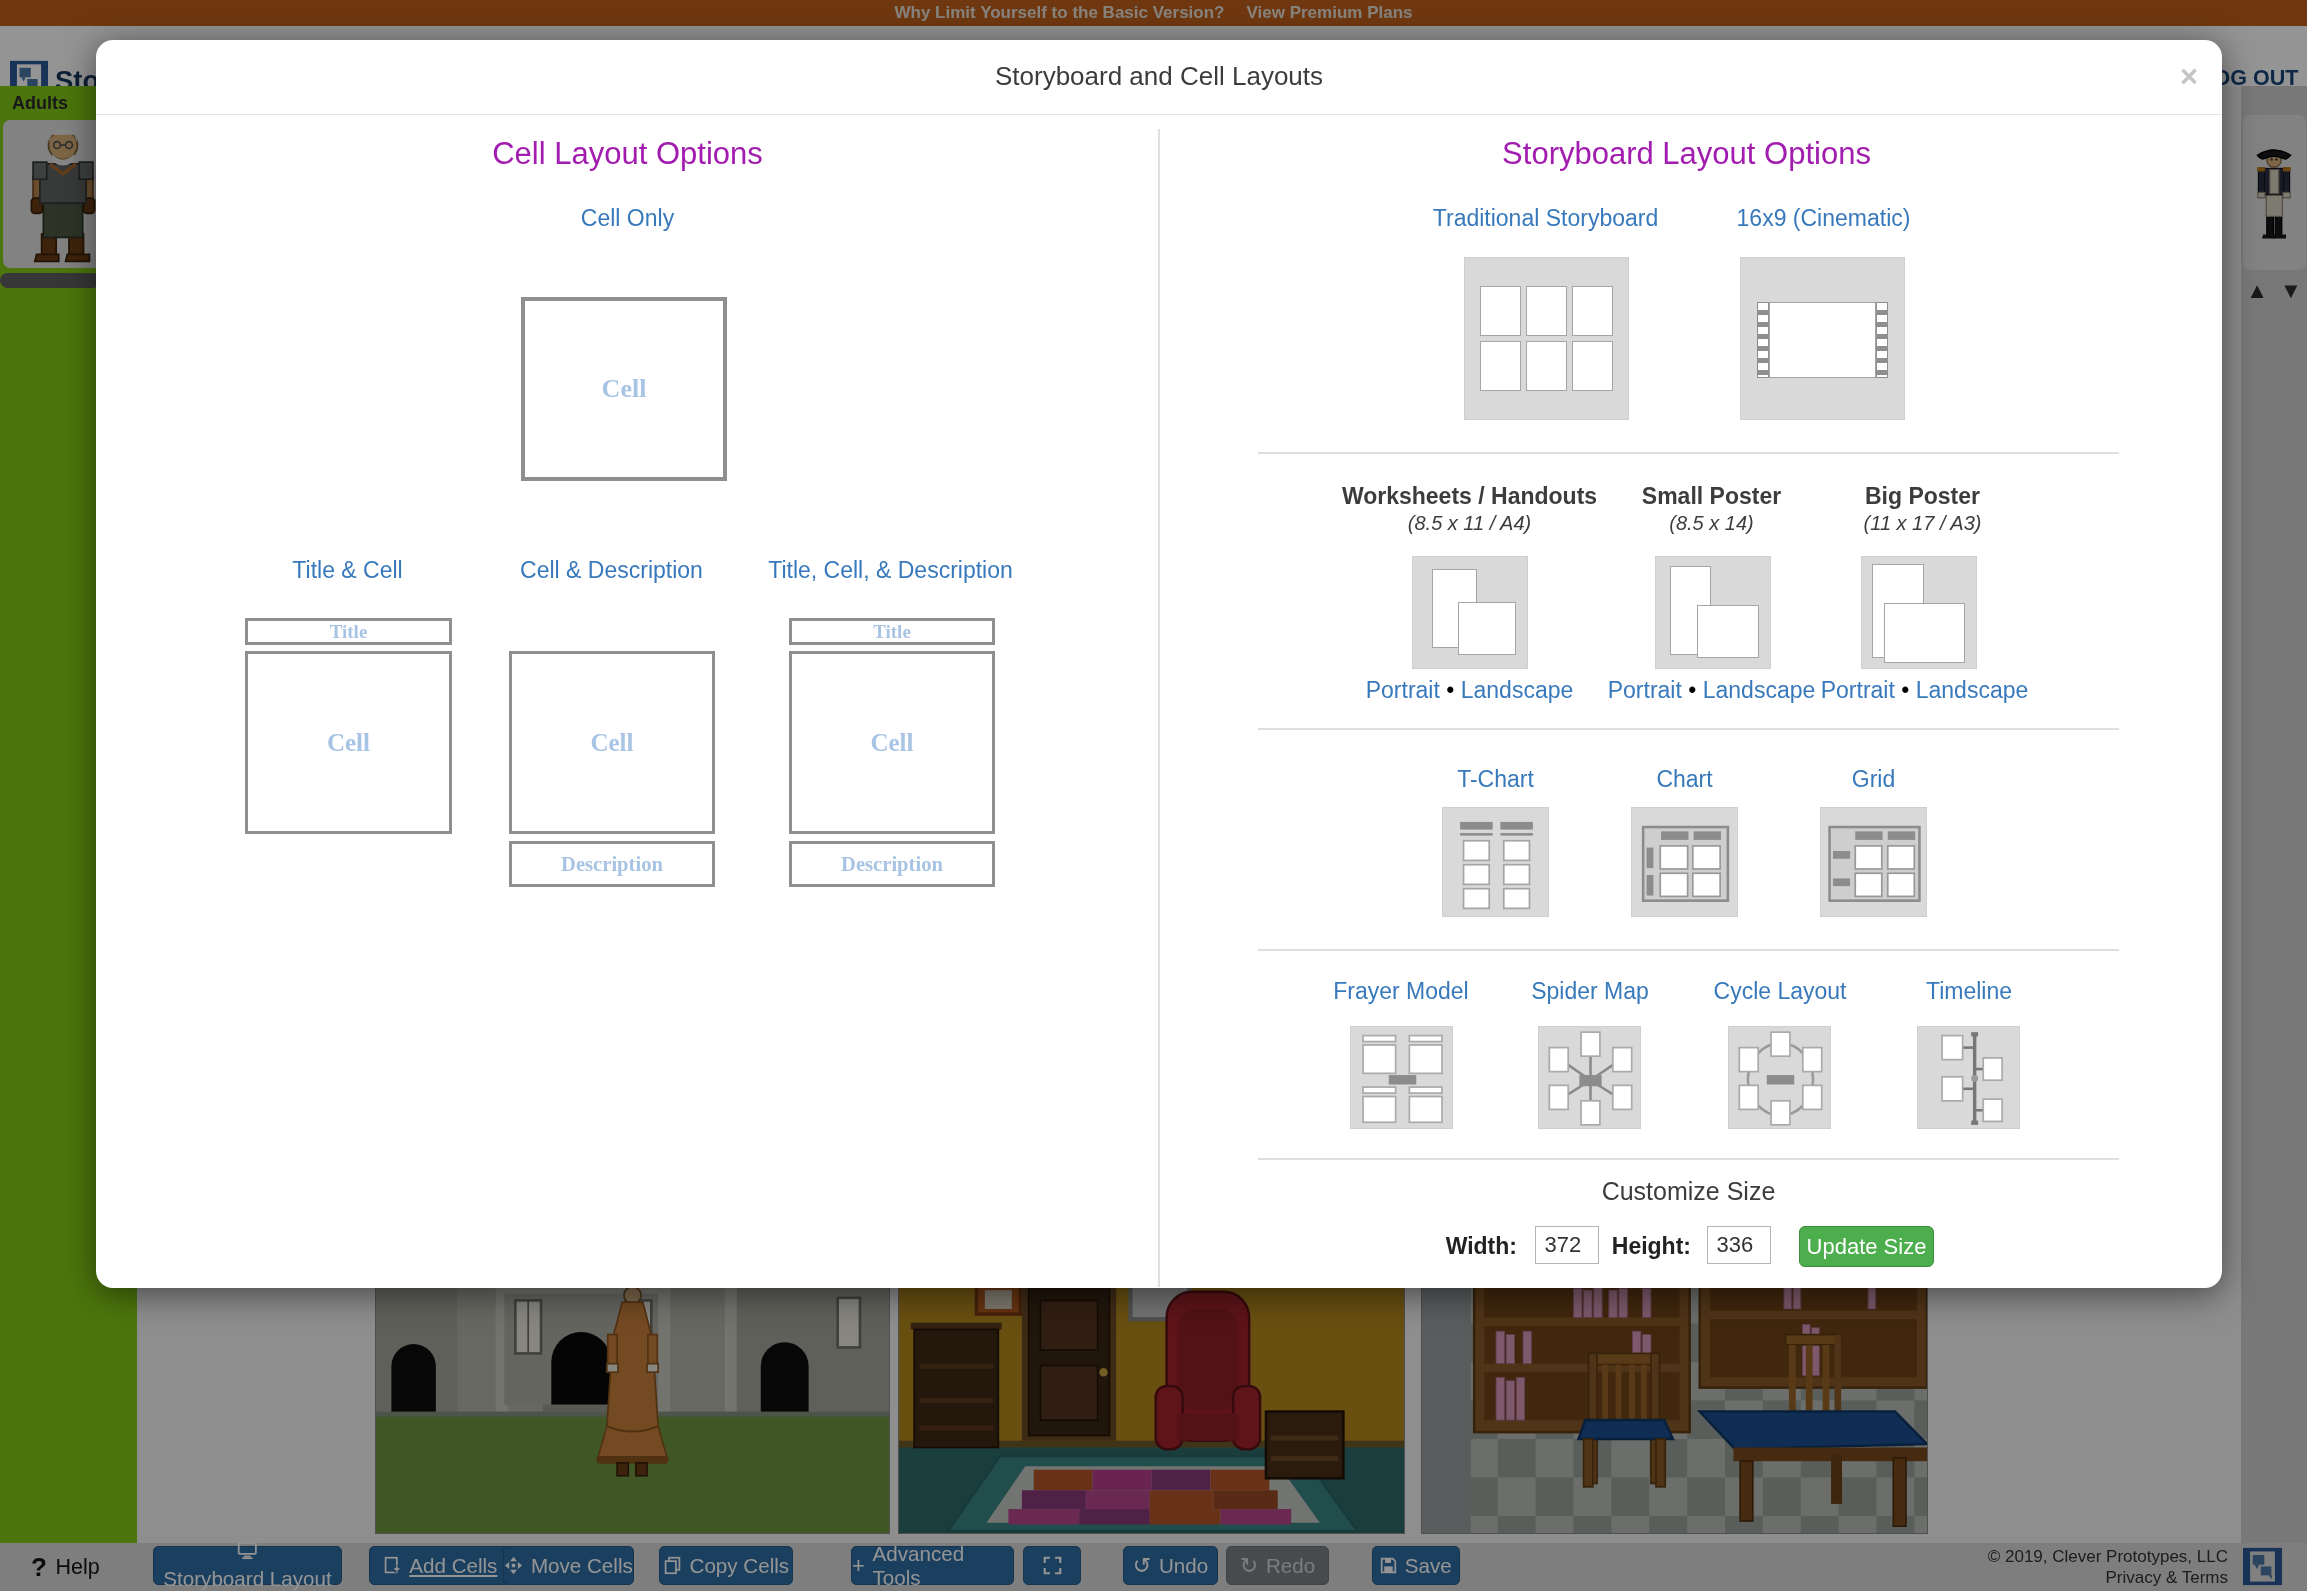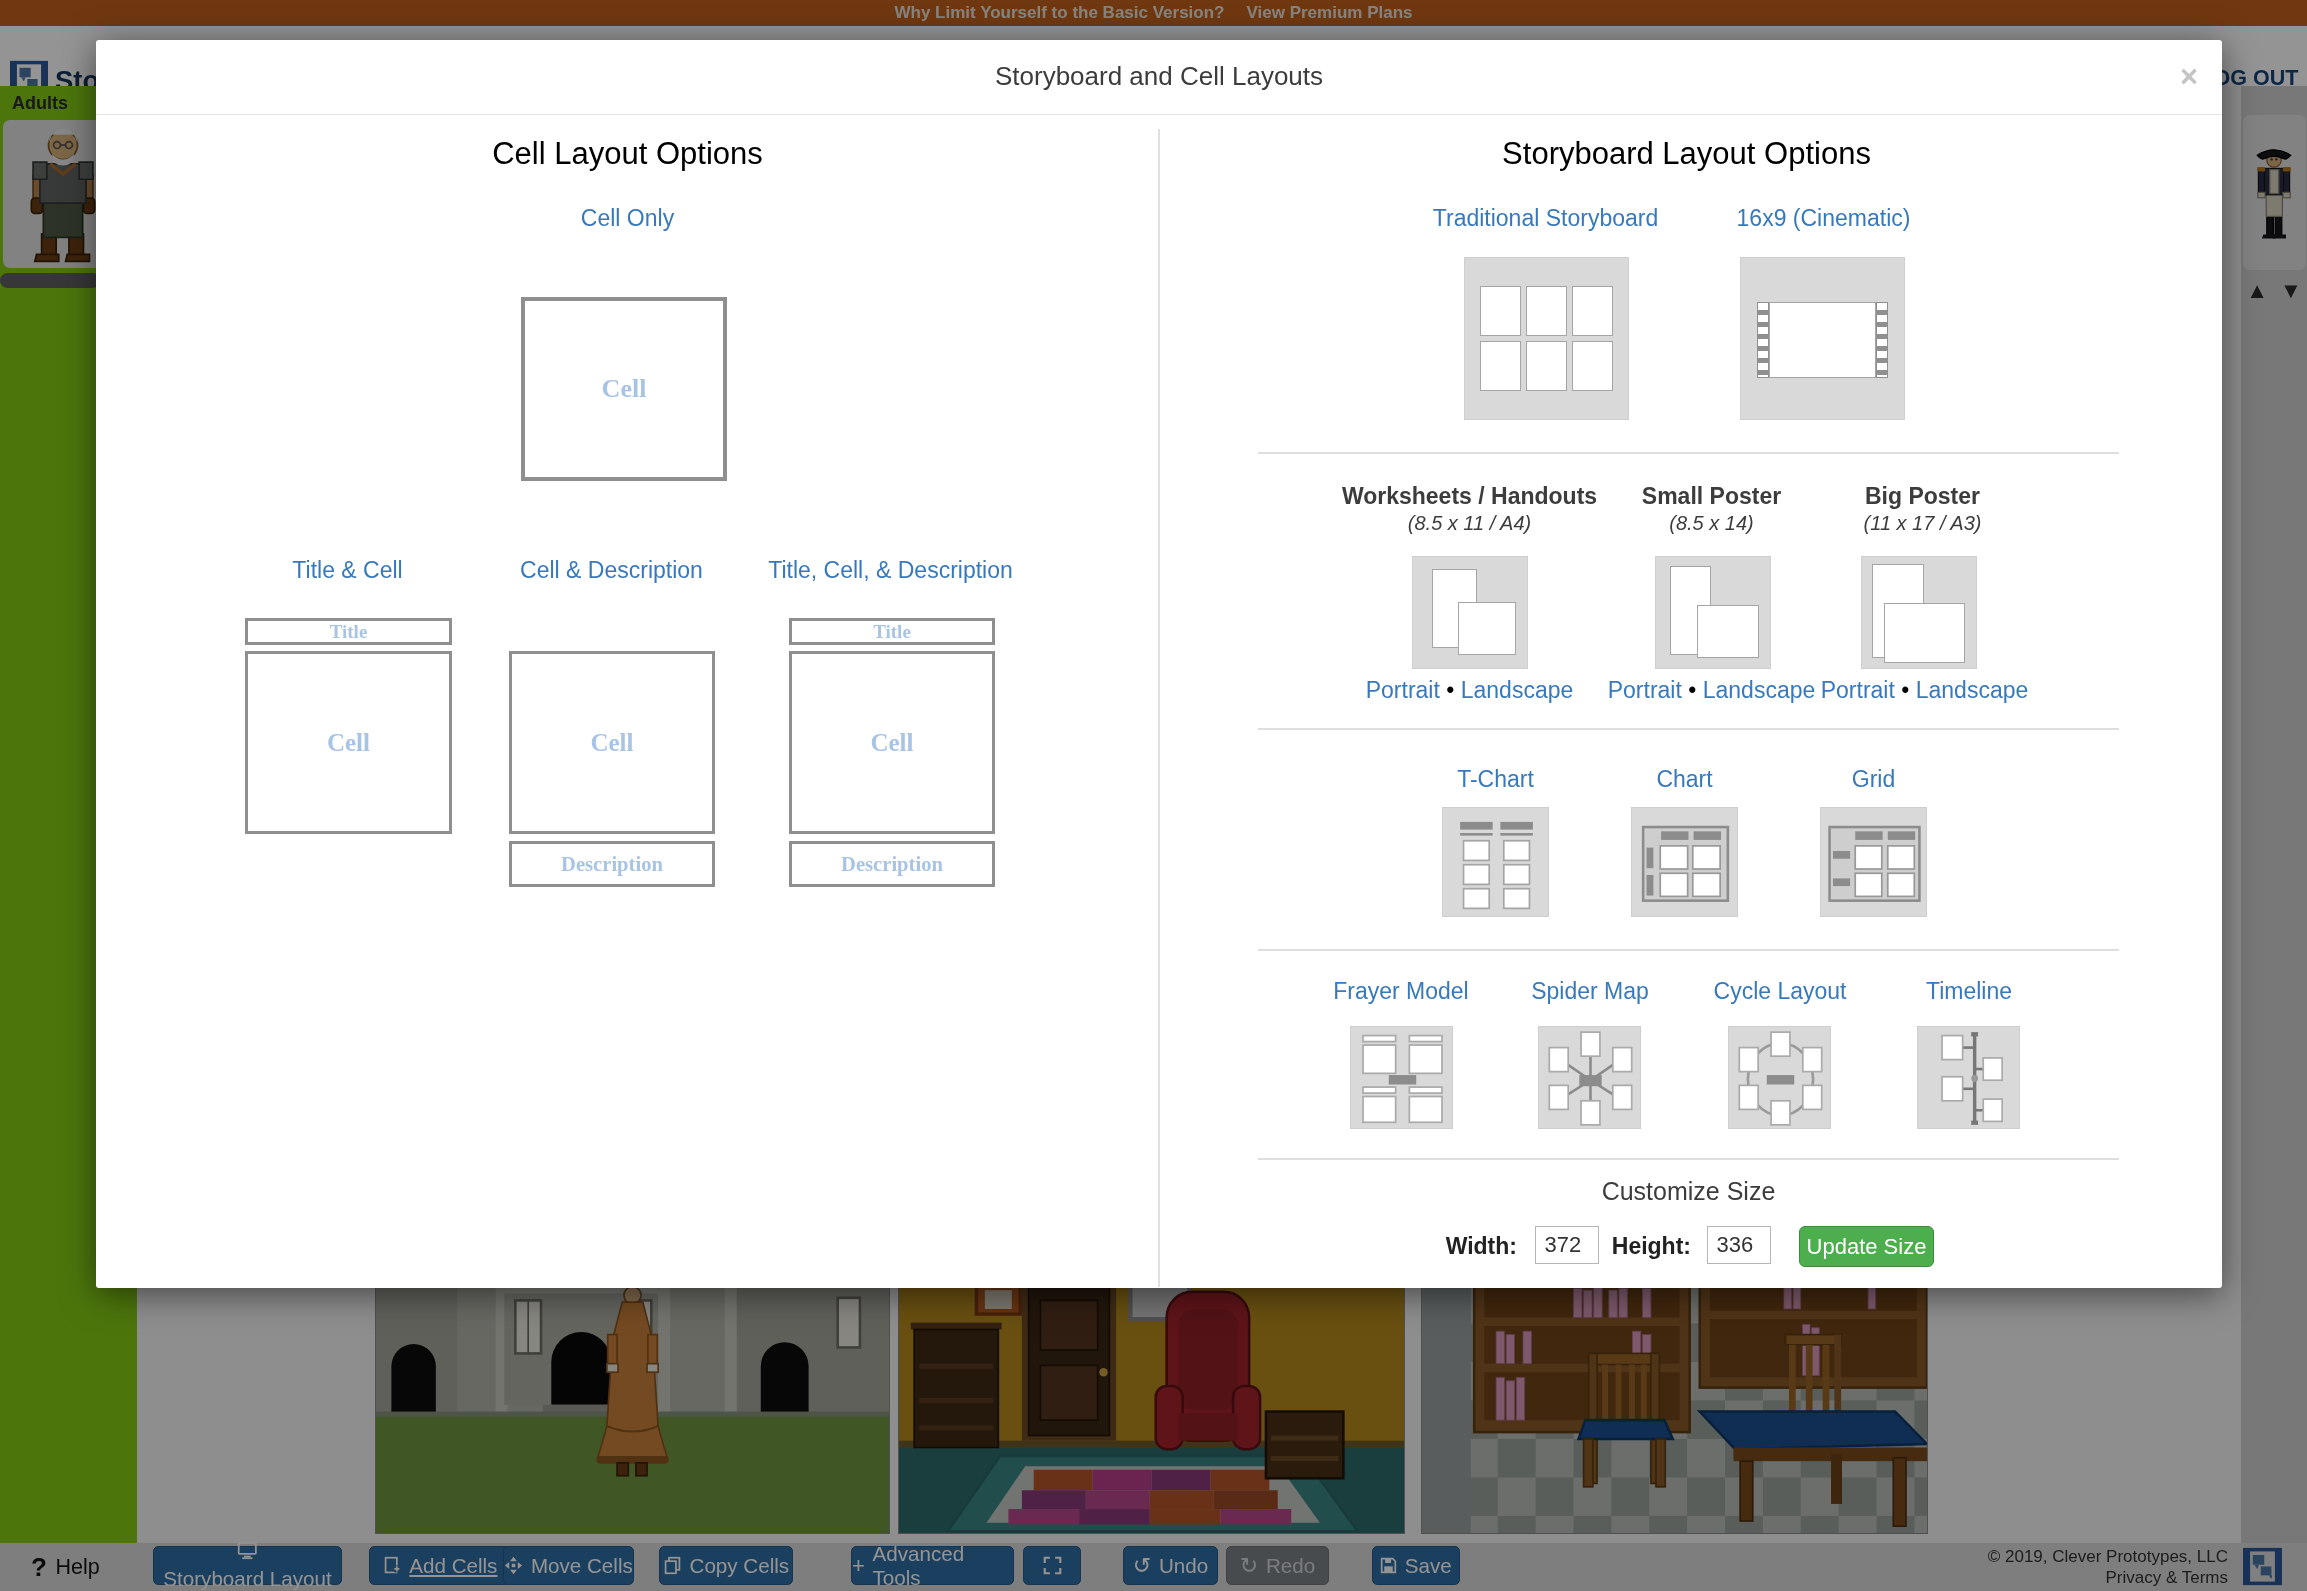--- a/index.html
+++ b/index.html
@@ -33,29 +33,29 @@
   .tbtn{position:absolute;top:3.4px;height:39px;background:#2e6da4;border:0.9px solid #265a85;border-radius:5.2px;
     color:#fff;display:flex;align-items:center;justify-content:center;gap:7.7px;font-size:20.6px;box-sizing:border-box;cursor:pointer;}
   .tbtn svg{flex:none;}
   .tbtn.disabled{background:#7d8287;border-color:#6e7378;color:#d3d6d9;}
   .glyph{font-size:22px;line-height:1;}
   .copyright{position:absolute;right:79px;top:4.3px;text-align:right;color:#333;font-size:17px;line-height:20.6px;}
   .foot-logo{position:absolute;left:2243px;top:1546px;width:39px;height:41px;}
 
   
   #overlay{position:absolute;inset:0;background:rgba(0,0,0,0.42);z-index:10;}
-  #modal{position:absolute;left:96px;top:40px;width:2126px;height:1248px;background:#fff;border-radius:3px;
+  #modal{position:absolute;left:96px;top:40px;width:2126px;height:1248px;background:#fff;border-radius:17px;
     box-shadow:0 5.2px 34px rgba(0,0,0,.5);z-index:20;}
   .m-header{position:absolute;left:0;top:0;width:2126px;height:74px;border-bottom:0.9px solid #e5e5e5;}
   .m-title{position:absolute;left:0;top:20.6px;width:2126px;text-align:center;font-size:26px;color:#3c3c3c;}
   .m-close{position:absolute;right:24px;top:20.6px;font-size:31px;color:#c4c4c4;font-weight:bold;cursor:pointer;line-height:1;}
   .vdivider{position:absolute;left:1062px;top:89px;width:1.7px;height:1158px;background:#e0e0e0;}
   .sep{position:absolute;left:1162px;width:861px;height:1.7px;background:#dedede;}
 
-  .h2{position:absolute;font-size:31px;color:#000000;}
+  .h2{position:absolute;font-size:31px;color:#a21caf;}
   .blue{color:#3879bc;cursor:pointer;}
   .lbl{position:absolute;font-size:23px;}
   .small-italic{position:absolute;font-size:20px;font-style:italic;color:#3c3c3c;}
   .plabel{position:absolute;font-size:23px;font-weight:bold;color:#3c3c3c;}
 
   .pbox{position:absolute;background:#fff;border:3.4px solid #8f8f8f;box-sizing:border-box;
     display:flex;align-items:center;justify-content:center;
     font-family:"Liberation Serif",serif;font-weight:bold;color:#a8c4e4;cursor:pointer;}
   .cell-only-box{border-width:4.3px;font-size:26px;}
   .t-small{font-size:19px;}

